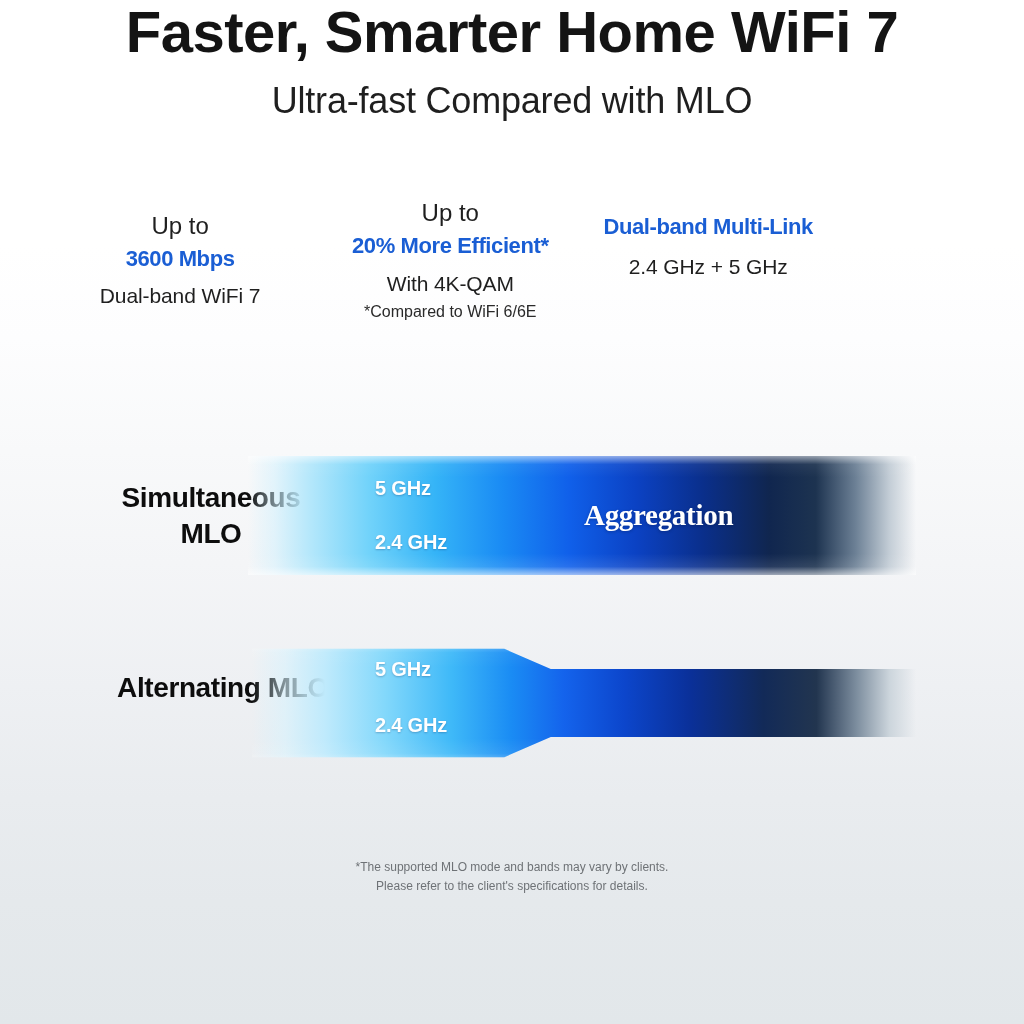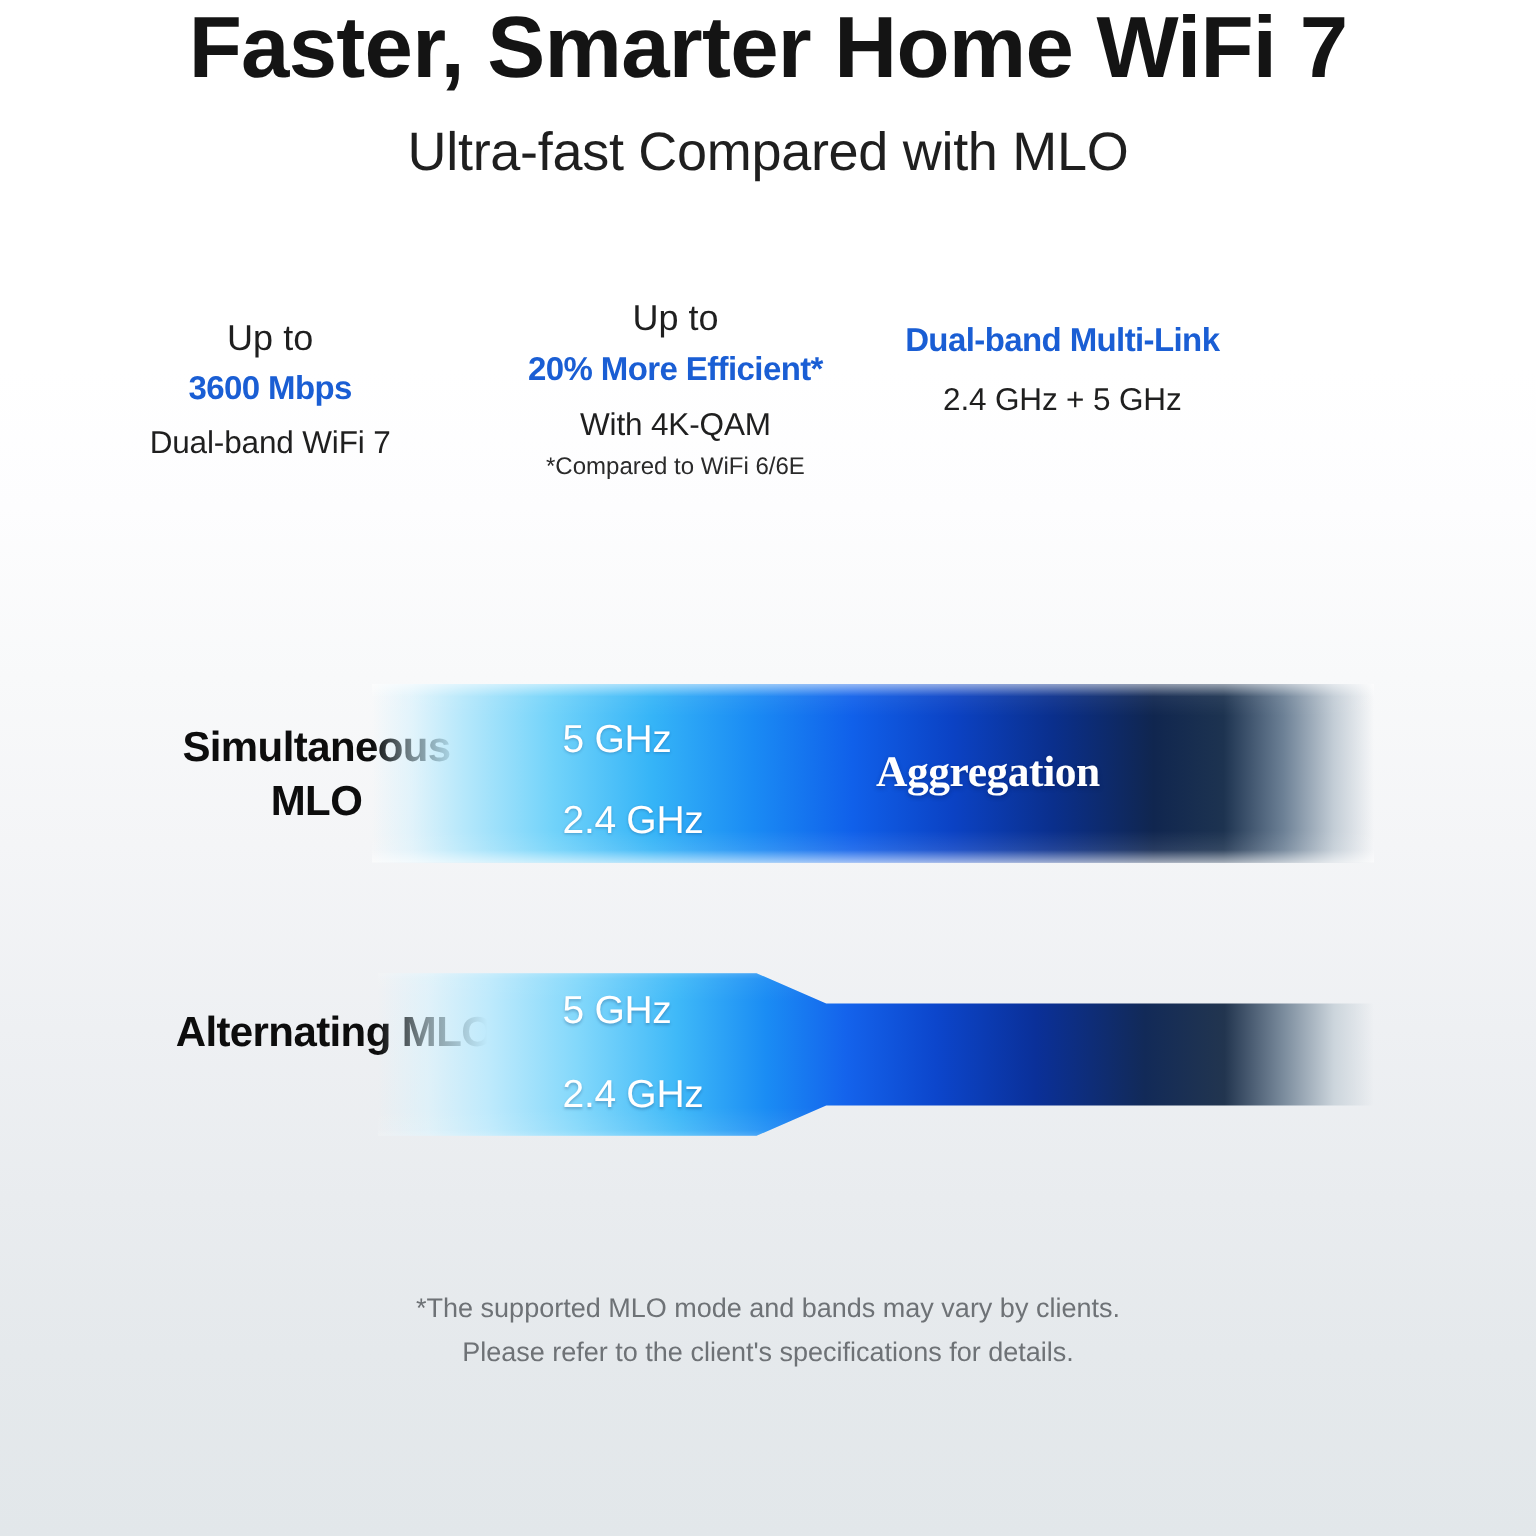--- a/index.html
+++ b/index.html
@@ -140,22 +140,22 @@
       rgba(255,255,255,0.06) 7%,
       rgba(255,255,255,0) 18%,
       rgba(255,255,255,0) 82%,
       rgba(255,255,255,0.10) 93%,
       rgba(255,255,255,0.60) 100%);
     pointer-events:none;
   }
 
   .ghz {
     position:absolute;
-    font-size:26px;
-    font-weight:400;
+    font-size:20px;
+    font-weight:700;
     color:#ffffff;
     letter-spacing:-0.2px;
     text-shadow:0 1px 2px rgba(10,40,90,0.28);
     z-index:3;
   }
 
   .bar1-5ghz   { left:375px; top:477px; }
   .bar1-24ghz  { left:375px; top:531px; }
 
   .bar-big-text {
@@ -220,21 +220,21 @@
   .bar2-5ghz  { left:375px; top:658px; }
   .bar2-24ghz { left:375px; top:714px; }
   .bar2-seam  { left:535px; top:685px; }
 
   
   .footnote {
     position:absolute;
     left:0; top:858px;
     width:1024px;
     text-align:center;
-    font-size:18px;
+    font-size:12px;
     font-weight:400;
     color:#6e7276;
     line-height:1.62;
   }
 </style>
 </head>
 <body>
 
 <div class="page">
 

